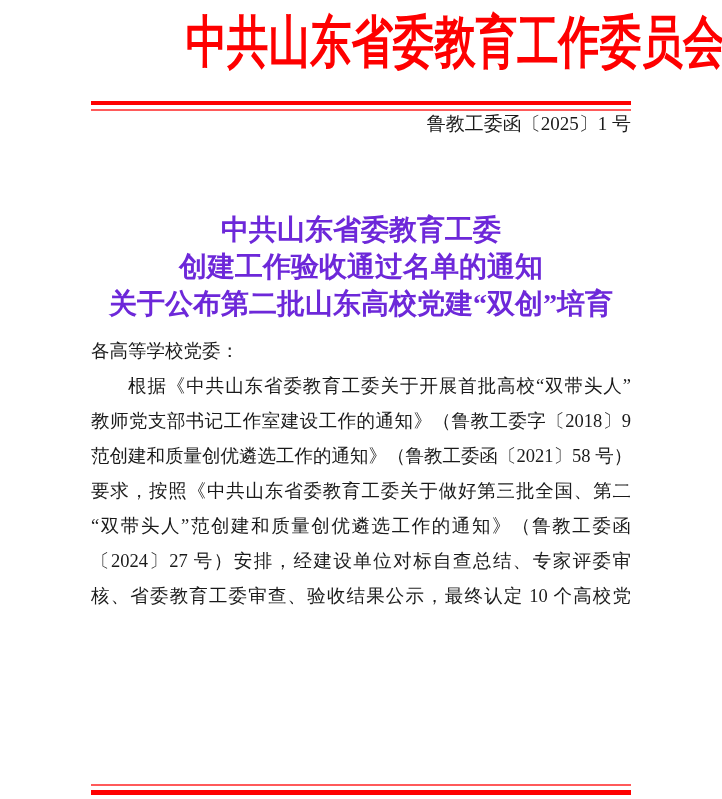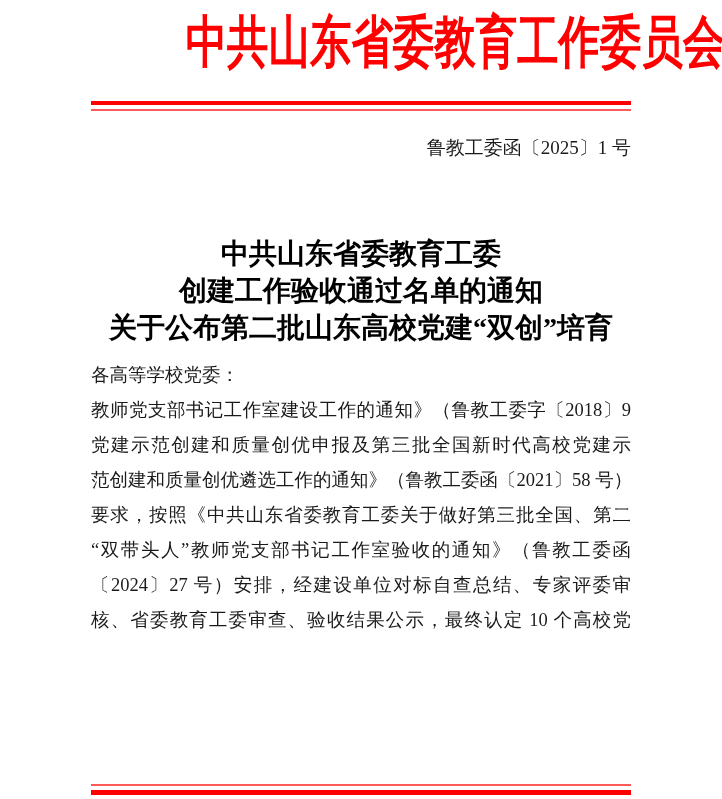--- a/index.html
+++ b/index.html
@@ -43,35 +43,34 @@
     background: #fe0000;
   }
   .rule-thin-top {
     margin-top: 4px;
     height: 2px;
     background: #ff5a5a;
   }
 
   
   .doc-number {
-    margin-top: 24px;
     line-height: 26px;
     font-size: 19px;
     text-align: right;
     color: #1a1a1a;
   }
 
   
   .doc-title {
     margin-top: 74px;
     text-align: center;
     font-weight: 700;
     font-size: 28px;
     line-height: 37px;
-    color: #000000;
+    color: #6d28d9;
   }
 
   
   .salutation {
     margin-top: 12px;
     font-size: 18.5px;
     line-height: 35px;
     text-align: left;
     color: #1a1a1a;
   }
@@ -122,25 +121,25 @@
 
     <div class="doc-title">
       <div>中共山东省委教育工委</div>
       <div>创建工作验收通过名单的通知</div>
       <div>关于公布第二批山东高校党建“双创”培育</div>
     </div>
 
     <div class="salutation">各高等学校党委：</div>
 
     <div>
+      <div class="body-line indent">根据《中共山东省委教育工委关于开展首批高校“双带头人”</div>
       <div class="body-line">教师党支部书记工作室建设工作的通知》（鲁教工委字〔2018〕9</div>
-      <div class="body-line">党建示范创建和质量创优申报及第三批全国新时代高校党建示</div>
       <div class="body-line">范创建和质量创优遴选工作的通知》（鲁教工委函〔2021〕58 号）</div>
       <div class="body-line">要求，按照《中共山东省委教育工委关于做好第三批全国、第二</div>
-      <div class="body-line">“双带头人”教师党支部书记工作室验收的通知》（鲁教工委函</div>
+      <div class="body-line">“双带头人”范创建和质量创优遴选工作的通知》（鲁教工委函</div>
       <div class="body-line">〔2024〕27 号）安排，经建设单位对标自查总结、专家评委审</div>
       <div class="body-line">核、省委教育工委审查、验收结果公示，最终认定 10 个高校党</div>
     </div>
 
   </div>
 
   <div class="rule-thin-bottom"></div>
   <div class="rule-thick-bottom"></div>
 
 </div>

